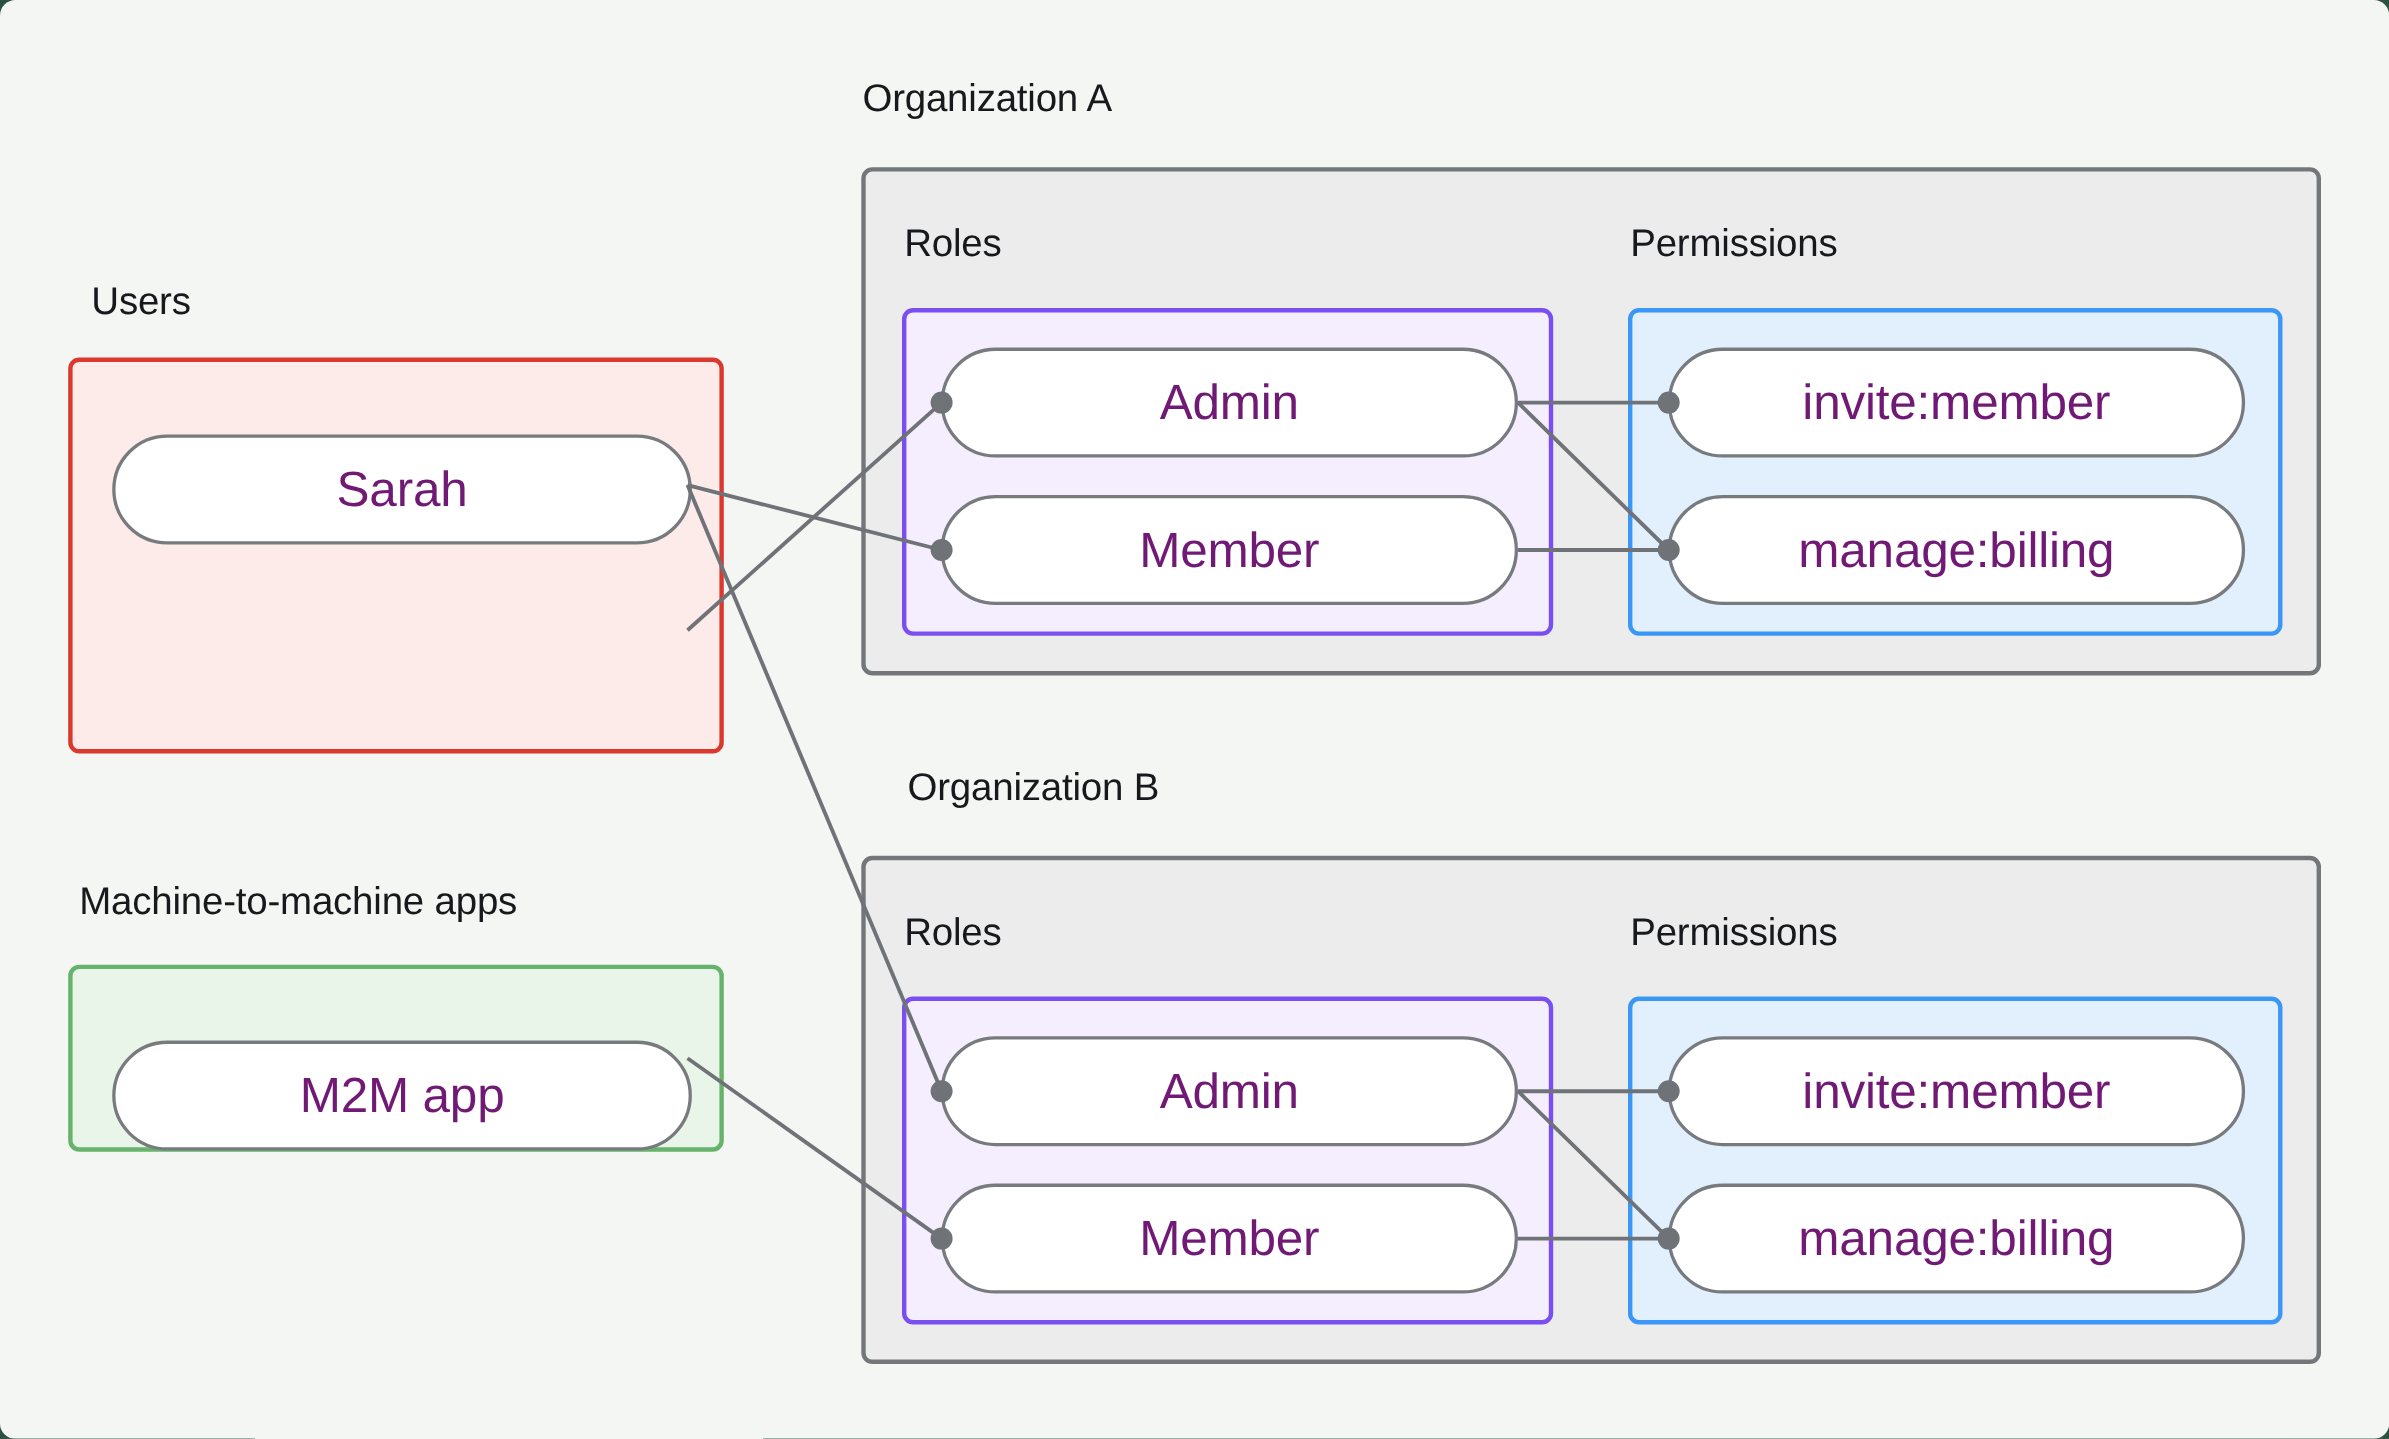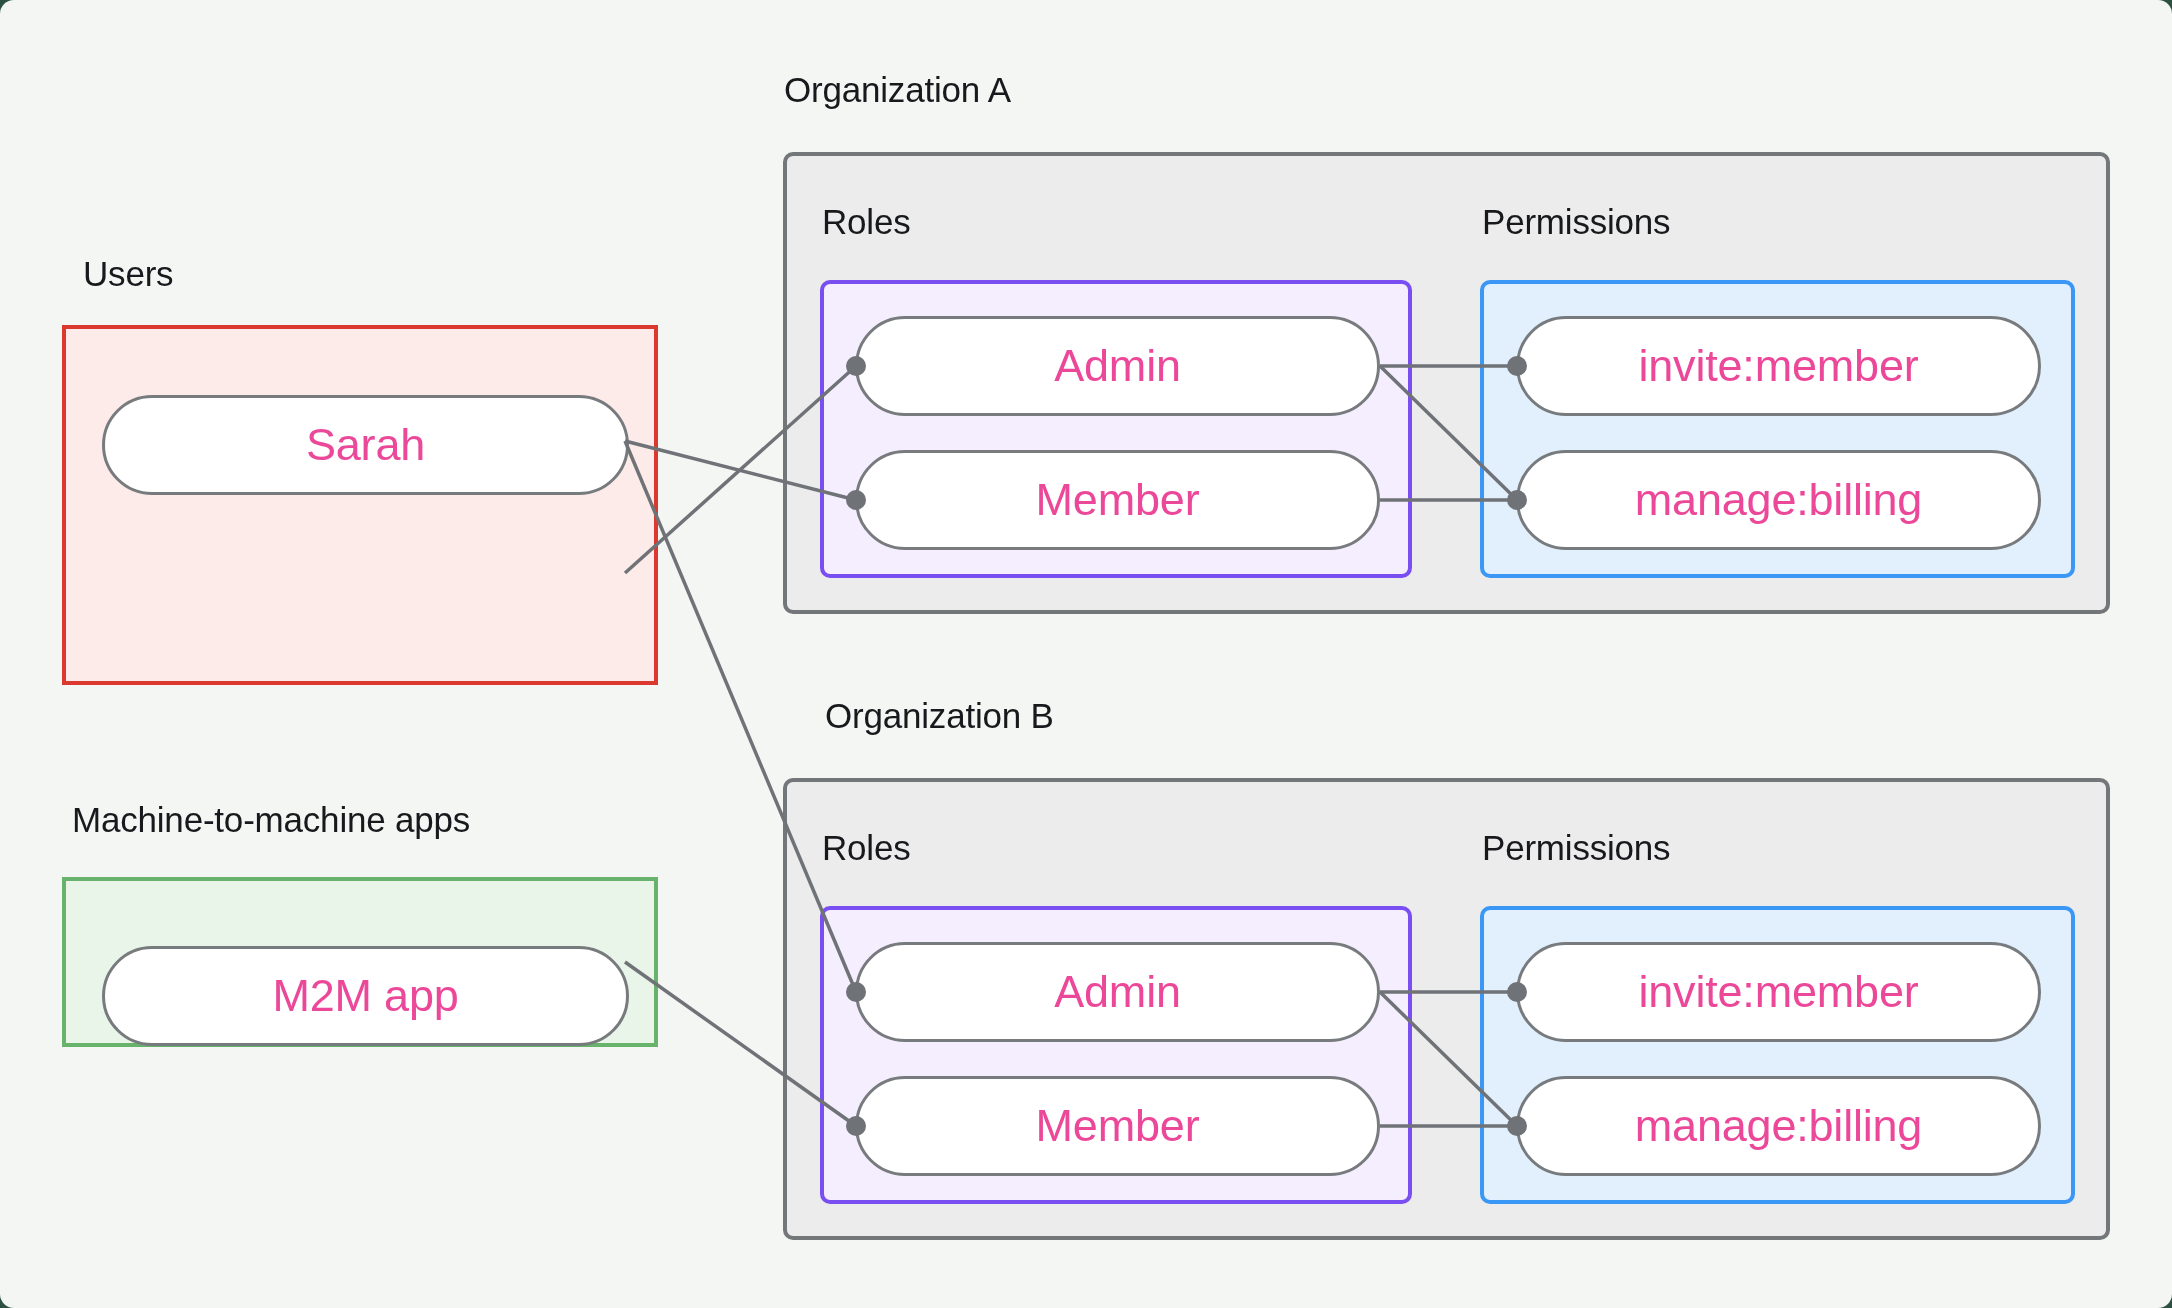--- a/index.html
+++ b/index.html
@@ -4,36 +4,36 @@
 <style>
   html,body{margin:0;padding:0;background:#2d5140;font-family:"Liberation Sans",sans-serif;}
   .canvas{
     position:relative;width:2172px;height:1308px;background:#f3f6f3;
     border-radius:14px;overflow:hidden;color:#17191c;
   }
   .section-title{
     position:absolute;font-size:35px;line-height:52px;font-weight:500;
     letter-spacing:-0.2px;white-space:nowrap;
   }
-  .group-box{position:absolute;border-radius:0;box-sizing:border-box;padding-left:44px;}
+  .group-box{position:absolute;border-radius:10px;box-sizing:border-box;padding-left:44px;}
   .users-box{left:62px;top:325px;width:596px;height:360px;background:#fcebe9;border:4px solid #db392f;}
   .m2m-box{left:62px;top:877px;width:596px;height:170px;background:#e9f5e9;border:4px solid #67b36b;}
   .org-box{position:absolute;left:783px;width:1327px;height:462px;background:#ececec;border:4px solid #74777a;border-radius:10px;box-sizing:border-box;}
   .org-a{top:152px;}
   .org-b{top:778px;}
   .inner-box{position:absolute;width:592px;height:298px;border-radius:10px;box-sizing:border-box;}
   .roles-inner{left:820px;background:#f5eefe;border:4px solid #7a4ff2;}
   .perms-inner{left:1480px;width:595px;background:#e2f0fd;border:4px solid #3b97f5;}
   .inner-a{top:280px;}
   .inner-b{top:906px;}
   .pill{
     position:absolute;width:527px;height:100px;background:#ffffff;
     border:3px solid #787b7e;border-radius:50px;box-sizing:border-box;
     display:flex;align-items:center;justify-content:center;
-    font-size:45px;letter-spacing:-0.2px;color:#ec4899;white-space:nowrap;
+    font-size:45px;letter-spacing:-0.2px;color:#701a75;white-space:nowrap;
   }
   .pill-right{width:525px;}
   .overlay{position:absolute;left:0;top:0;width:2172px;height:1308px;pointer-events:none;}
   .overlay line{stroke:#6f7276;stroke-width:3.5;}
   .overlay circle{fill:#6f7276;}
 </style>
 </head>
 <body>
 
 <div class="canvas">

